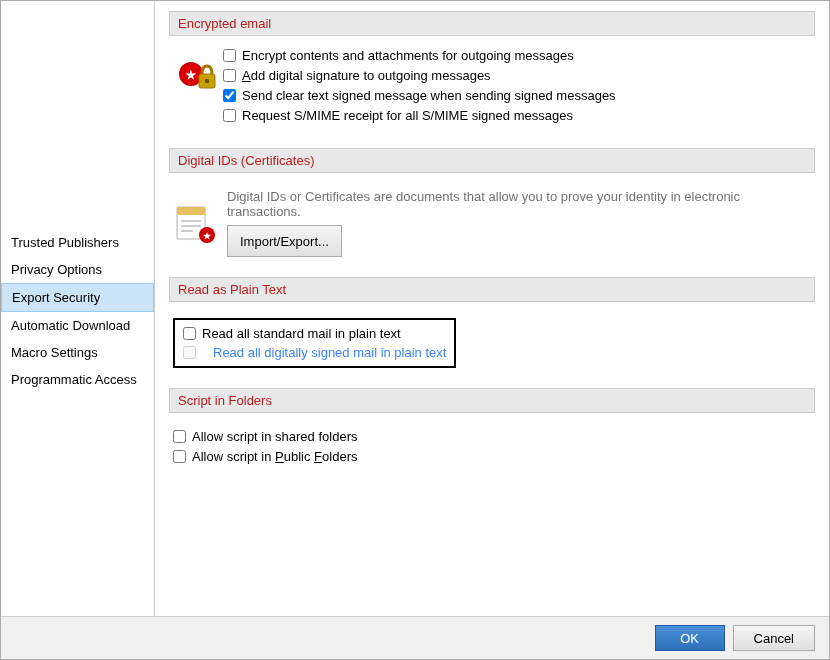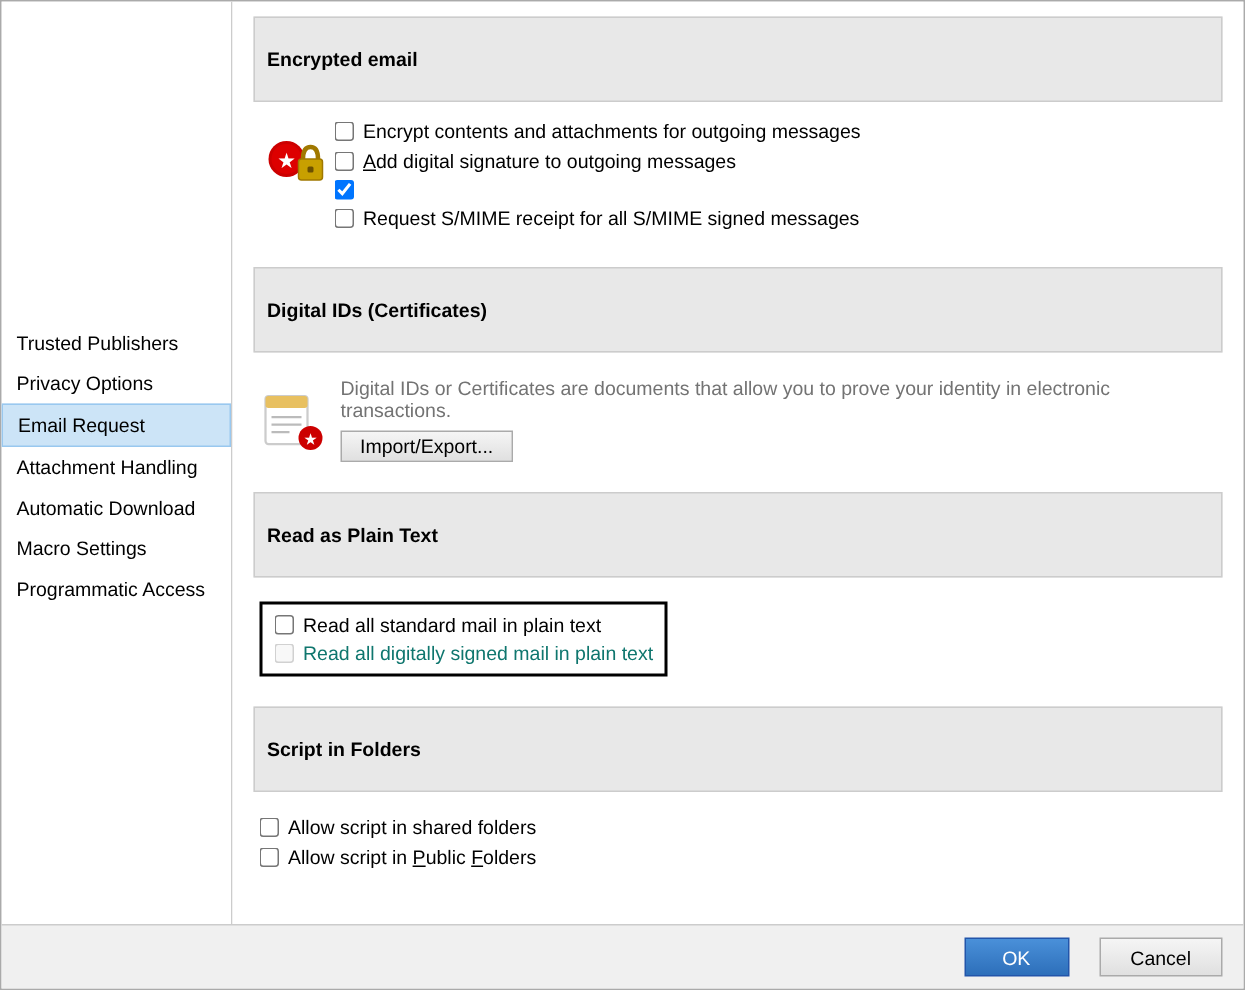--- a/index.html
+++ b/index.html
@@ -50,25 +50,25 @@
     .main-content {
       flex: 1;
       background: #fff;
       overflow-y: auto;
       padding: 10px 14px;
     }
     
     .section-header {
       background: #e8e8e8;
       border: 1px solid #ccc;
-      padding: 20px 8px;
-      font-weight: bold;
+      padding: 4px 8px;
+      font-weight: normal;
       font-size: 13px;
       margin-bottom: 8px;
-      color: #000000;
+      color: #b91c1c;
     }
     
     .section {
       margin-bottom: 12px;
     }
     .encrypted-body {
       display: flex;
       align-items: flex-start;
       padding: 4px 0 8px 4px;
     }
@@ -145,21 +145,21 @@
       font-size: 13px;
       color: #737373;
     }
     .import-btn {
       margin-top: 6px;
       padding: 2px 12px;
       font-size: 13px;
       border: 1px solid #aaa;
       background: linear-gradient(to bottom, #f5f5f5, #e0e0e0);
       cursor: pointer;
-      height: 21px;
+      height: 32px;
     }
 
     
     .plain-text-body {
       padding: 8px 4px;
     }
     .plain-text-box {
       border: 2px solid #000;
       padding: 6px 8px;
       display: inline-block;
@@ -178,21 +178,21 @@
     }
 
     
     .dialog-footer {
       display: flex;
       justify-content: flex-end;
       align-items: center;
       padding: 8px 14px;
       background: #f0f0f0;
       border-top: 1px solid #ccc;
-      gap: 20px;
+      gap: 8px;
     }
     .footer-btn {
       padding: 4px 20px;
       font-size: 13px;
       border: 1px solid #aaa;
       background: linear-gradient(to bottom, #f5f5f5, #e0e0e0);
       cursor: pointer;
       min-width: 70px;
       height: 26px;
     }
@@ -207,22 +207,21 @@
   </style>
 </head>
 <body>
 
 <div class="dialog">
   <div class="dialog-content">
 
     <div class="sidebar">
       <div class="sidebar-item">Trusted Publishers</div>
       <div class="sidebar-item">Privacy Options</div>
-      <div class="sidebar-item active">Email Request</div>
-      <div class="sidebar-item">Attachment Handling</div>
+      <div class="sidebar-item active">Export Security</div>
       <div class="sidebar-item">Automatic Download</div>
       <div class="sidebar-item">Macro Settings</div>
       <div class="sidebar-item">Programmatic Access</div>
     </div>
 
     <div class="main-content">
 
       <div class="section">
         <div class="section-header">Encrypted email</div>
         <div class="encrypted-body">
@@ -244,20 +243,21 @@
             <div class="checkbox-row">
               <input type="checkbox" id="encrypt-contents" style="">
               <label for="encrypt-contents">Encrypt contents and attachments for outgoing messages</label>
             </div>
             <div class="checkbox-row">
               <input type="checkbox" id="add-digital-sig" style="">
               <label for="add-digital-sig"><span class="underline">A</span>dd digital signature to outgoing messages</label>
             </div>
             <div class="checkbox-row">
               <input type="checkbox" id="send-clear-text" checked="" style="">
+              <label for="send-clear-text">Send clear text signed message when sending signed messages</label>
             </div>
             <div class="checkbox-row">
               <input type="checkbox" id="request-receipt" style="">
               <label for="request-receipt">Request S/MIME receipt for all S/MIME signed messages</label>
             </div>
           </div>
         </div>
       </div>
 
       <div class="section">
@@ -289,21 +289,21 @@
       <div class="section">
         <div class="section-header">Read as Plain Text</div>
         <div class="plain-text-body">
           <div class="plain-text-box">
             <div class="checkbox-row">
               <input type="checkbox" id="read-standard-plain" style="">
               <label for="read-standard-plain">Read all standard mail in plain text</label>
             </div>
             <div class="checkbox-row disabled">
               <input type="checkbox" id="read-signed-plain" disabled="" style="">
-              <label for="read-signed-plain" style="color:#0f766e;">Read all digitally signed mail in plain text</label>
+              <label for="read-signed-plain" style="color:#3b82f6;margin-left:11px;">Read all digitally signed mail in plain text</label>
             </div>
           </div>
         </div>
       </div>
 
       <div class="section">
         <div class="section-header">Script in Folders</div>
         <div class="script-body">
           <div class="checkbox-row">
             <input type="checkbox" id="allow-script-shared" style="">

